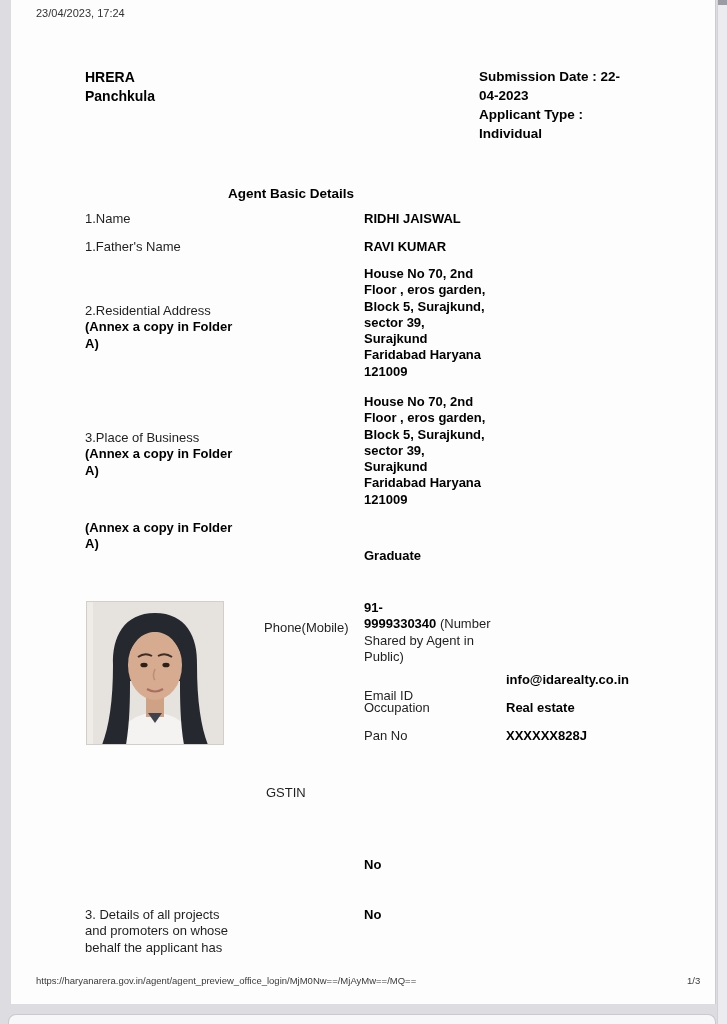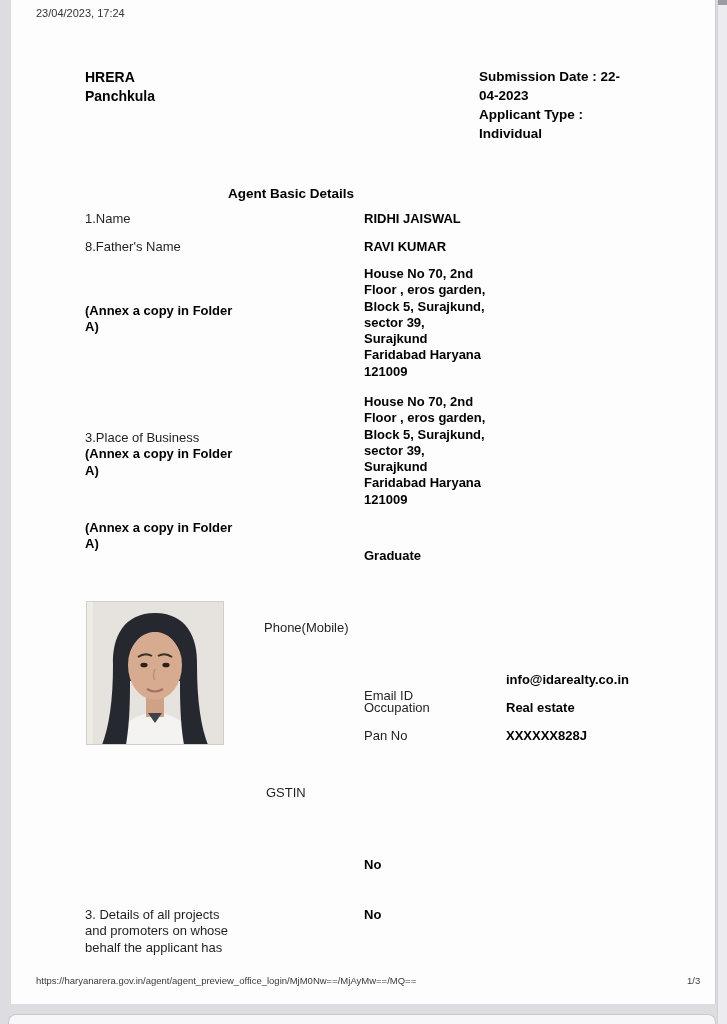--- a/index.html
+++ b/index.html
@@ -57,24 +57,25 @@
 04-2023</div>
       <div class="bold pre">Applicant Type :
 Individual</div>
     </div>
 
     <div class="ab title bold" style="left:217px;top:186px;">Agent Basic Details</div>
 
     <div class="ab t" style="left:74px;top:211px;">1.Name</div>
     <div class="ab t bold" style="left:353px;top:211px;">RIDHI JAISWAL</div>
 
-    <div class="ab t" style="left:74px;top:239px;">8.Father's Name</div>
+    <div class="ab t" style="left:74px;top:239px;">1.Father's Name</div>
     <div class="ab t bold" style="left:353px;top:239px;">RAVI KUMAR</div>
 
     <div class="ab t" style="left:74px;top:303px;width:185px;">
+      <div class="pre">2.Residential Address</div>
       <div class="bold pre">(Annex a copy in Folder
 A)</div>
     </div>
     <div class="ab t bold pre" style="left:353px;top:266px;width:175px;">House No 70, 2nd
 Floor , eros garden,
 Block 5, Surajkund,
 sector 39,
 Surajkund
 Faridabad Haryana
 121009</div>
@@ -110,20 +111,24 @@
       <path d="M52 56 q 7 -5 14 -1" stroke="#3a2e26" stroke-width="2" fill="none"></path>
       <path d="M72 55 q 7 -4 14 1" stroke="#3a2e26" stroke-width="2" fill="none"></path>
       <ellipse cx="58" cy="64" rx="3.6" ry="2.3" fill="#2b2119"></ellipse>
       <ellipse cx="80" cy="64" rx="3.6" ry="2.3" fill="#2b2119"></ellipse>
       <path d="M69 68 q -3 8 0 11" stroke="#bb8f73" stroke-width="1.5" fill="none"></path>
       <path d="M61 88 q 8 5 16 0" stroke="#a96e62" stroke-width="2.2" fill="none"></path>
       <rect x="0.5" y="0.5" width="137" height="143" fill="none" stroke="#d2cfca"></rect>
     </svg>
 
     <div class="ab t" style="left:253px;top:620px;">Phone(Mobile)</div>
+    <div class="ab t pre" style="left:353px;top:600px;width:160px;"><span class="bold">91-
+9999330340</span><span> (Number
+Shared by Agent in
+Public)</span></div>
 
     <div class="ab t" style="left:353px;top:672px;margin-top:16px;">Email ID</div>
     <div class="ab t bold" style="left:495px;top:672px;">info@idarealty.co.in</div>
 
     <div class="ab t" style="left:353px;top:700px;">Occupation</div>
     <div class="ab t bold" style="left:495px;top:700px;">Real estate</div>
 
     <div class="ab t" style="left:353px;top:728px;">Pan No</div>
     <div class="ab t bold" style="left:495px;top:728px;">XXXXXX828J</div>
 

